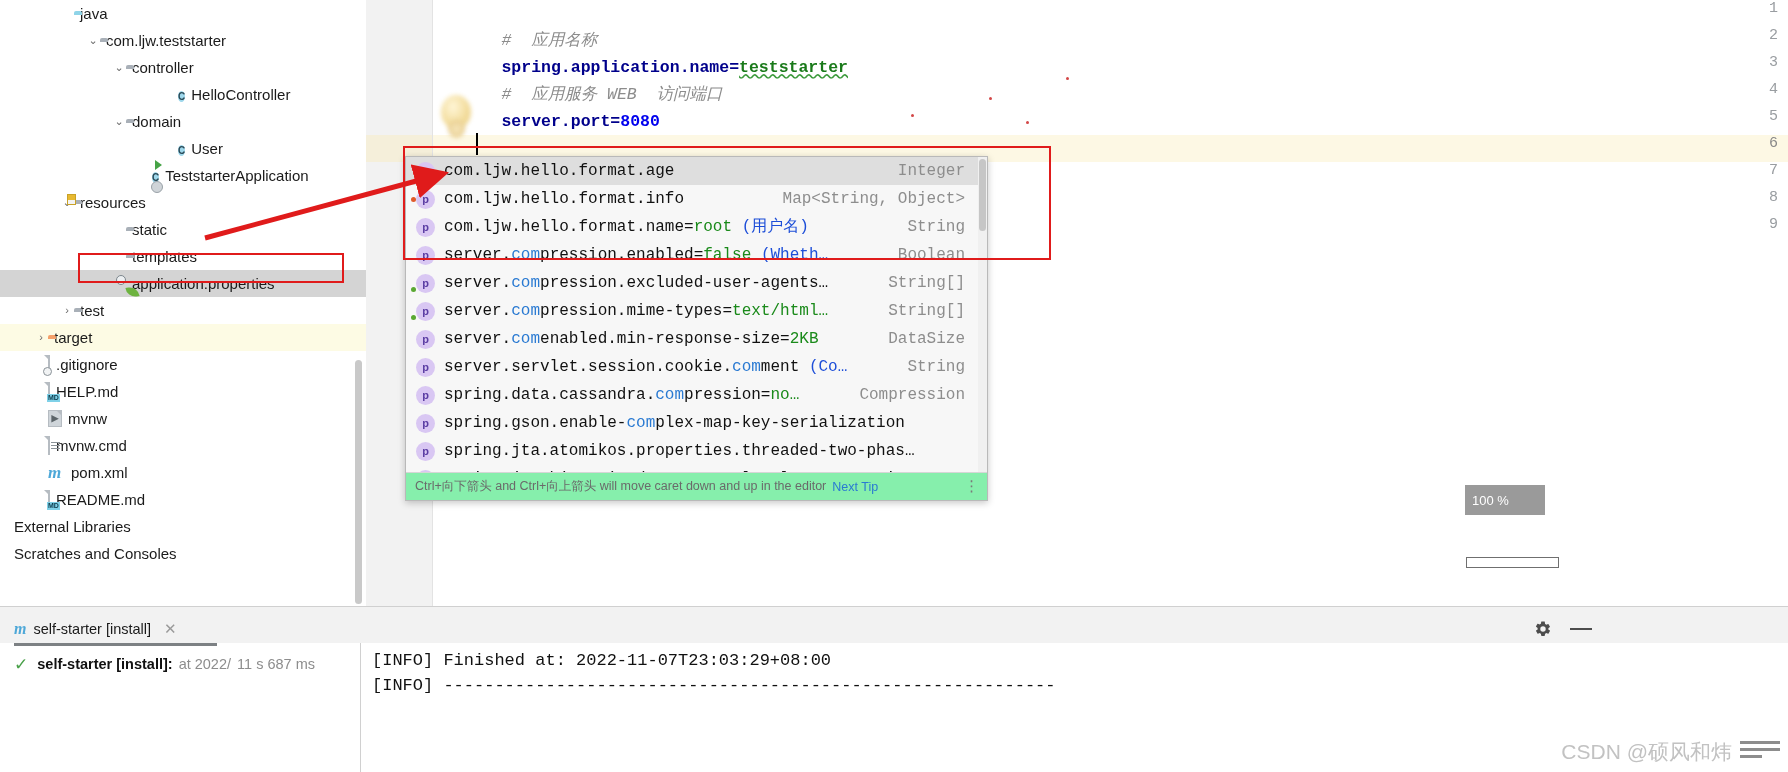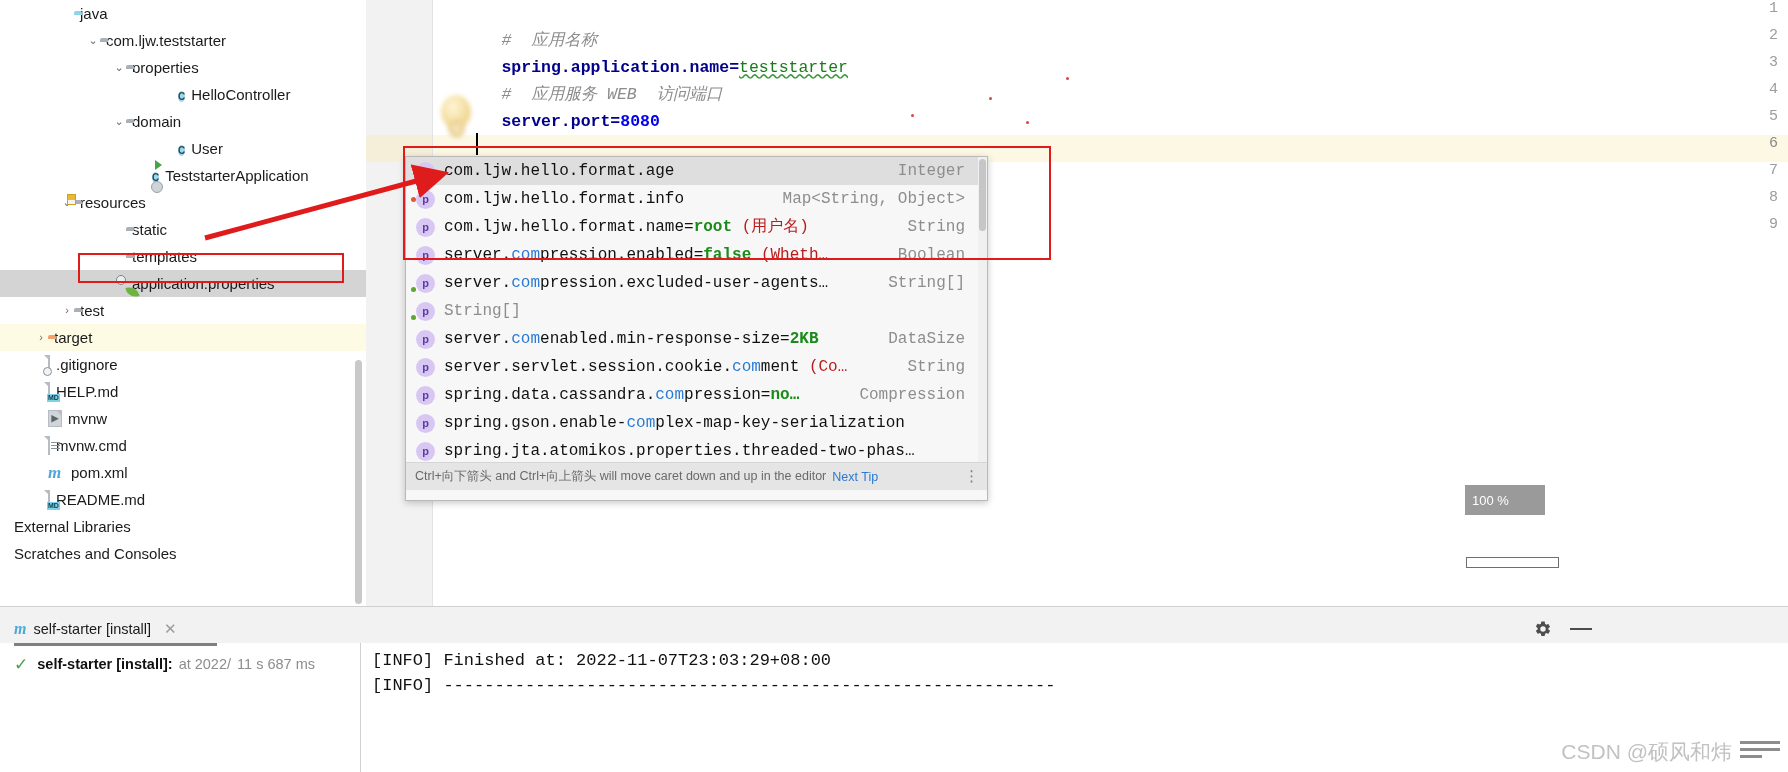--- a/index.html
+++ b/index.html
@@ -87,21 +87,21 @@
      font-family:"Liberation Mono", monospace; font-size:15px; color:#999da1; }
   .lineno.cur { color:#888; }
   #editor-divider { position:absolute; left:66px; top:0; width:1px; height:606px; background:#e3e3e3; }
 
   .codeline {
     position:absolute; left:76px; height:27px; line-height:27px; white-space:pre;
     font-family:"Liberation Mono", monospace; font-size:16.5px;
   }
   .cmt { color:#8c8c8c; font-style:italic; }
   .key { color:#00008b; font-weight:bold; }
-  .valstr { color:#1a7a1a; font-weight:normal; }
+  .valstr { color:#1a7a1a; font-weight:bold; }
   .valnum { color:#0000ee; font-weight:bold; }
   .squig { text-decoration: underline; text-decoration-style: wavy; text-decoration-color:#3c9a3c; }
 
   #curline-hl { position:absolute; left:0; top:135px; width:1422px; height:27px; background:#fdf8e4; }
   #curline-hl2 { position:absolute; left:0; top:135px; width:66px; height:27px; background:#f5efda; }
   #caret { position:absolute; left:110px; top:133px; width:2px; height:22px; background:#000; }
   #strike { position:absolute; left:76px; top:146px; width:34px; height:1.5px; background:#cc2b2b; }
 
   .dotmark { position:absolute; width:3px; height:3px; background:#d34646; border-radius:50%; }
 
@@ -125,29 +125,29 @@
     background:#d9c7f3; color:#5b3da3; font-size:11px; font-weight:bold;
     text-align:center; line-height:19px; margin-right:9px;
     font-family:"Liberation Sans",sans-serif; position:relative;
   }
   .pbadge .red { position:absolute; left:-5px; top:7px; width:5px;height:5px;border-radius:50%;background:#e05b2b;}
   .pbadge .grn { position:absolute; left:-5px; bottom:1px; width:5px;height:5px;border-radius:50%;background:#5aa832;}
   .actext { flex:1 1 auto; overflow:hidden; text-overflow:clip; }
   .actype { flex:0 0 auto; color:#8d8d8d; padding-right:22px; font-family:"Liberation Mono",monospace; font-size:16px;}
   .c-blue { color:#2a7ad2; }
   .c-dark { color:#111; }
-  .c-green{ color:#1a8a1a;font-weight:bold; }
-  .c-grey { color:#b91c1c; }
+  .c-green{ color:#1a8a1a; }
+  .c-grey { color:#1d4ed8; }
 
   #ac-scroll-track { position:absolute; right:0; top:0; width:9px; height:317px; background:#f0f0f0; }
   #ac-scroll-thumb { position:absolute; right:1px; top:2px; width:7px; height:72px; background:#c6c6c6; border-radius:4px; }
 
   #ac-footer {
-    position:absolute; left:0; bottom:10px; width:583px; height:28px;
-    background:#e5e5e5; border-top:1px solid #d6d6d6;
+    position:absolute; left:0; bottom:0; width:583px; height:28px;
+    background:#86efac; border-top:1px solid #d6d6d6;
     font-family:"Liberation Sans",sans-serif; font-size:12.5px; color:#6a6a6a;
     display:flex; align-items:center; padding-left:9px;
   }
   #ac-footer .nexttip { color:#2a7ad2; margin-left:6px; }
   #ac-kebab { position:absolute; right:10px; bottom:4px; color:#7a7a7a; font-size:15px; line-height:20px; letter-spacing:0; }
 
   
   #box-ac { position:absolute; left:403px; top:146px; width:648px; height:114px; border:2px solid #e01b1b; z-index:60; pointer-events:none;}
 
   
@@ -210,21 +210,21 @@
       <div class="trow">
         <span class="indent" style="width:86px"></span>
         <span class="arrow">⌄</span>
         <span class="ico"><span class="ic-folder pkg"></span></span>
         <span class="tlabel">com.ljw.teststarter</span>
       </div>
       <div class="trow">
         <span class="indent" style="width:112px"></span>
         <span class="arrow">⌄</span>
         <span class="ico"><span class="ic-folder pkg"></span></span>
-        <span class="tlabel">properties</span>
+        <span class="tlabel">controller</span>
       </div>
       <div class="trow">
         <span class="indent" style="width:164px"></span>
         <span class="arrow"></span>
         <span class="ico"><span class="ic-class">C</span></span>
         <span class="tlabel">HelloController</span>
       </div>
       <div class="trow">
         <span class="indent" style="width:112px"></span>
         <span class="arrow">⌄</span>
@@ -397,20 +397,21 @@
           <span class="actext"><span class="c-dark">server.</span><span class="c-blue">com</span><span class="c-dark">pression.enabled=</span><span class="c-green">false</span> <span class="c-grey">(Wheth…</span></span>
           <span class="actype">Boolean</span>
         </div>
         <div class="acrow">
           <span class="pbadge">p<span class="grn"></span></span>
           <span class="actext"><span class="c-dark">server.</span><span class="c-blue">com</span><span class="c-dark">pression.excluded-user-agents…</span></span>
           <span class="actype">String[]</span>
         </div>
         <div class="acrow">
           <span class="pbadge">p<span class="grn"></span></span>
+          <span class="actext"><span class="c-dark">server.</span><span class="c-blue">com</span><span class="c-dark">pression.mime-types=</span><span class="c-green">text/html…</span></span>
           <span class="actype">String[]</span>
         </div>
         <div class="acrow">
           <span class="pbadge">p</span>
           <span class="actext"><span class="c-dark">server.</span><span class="c-blue">com</span><span class="c-dark">enabled.min-response-size=</span><span class="c-green">2KB</span></span>
           <span class="actype">DataSize</span>
         </div>
         <div class="acrow">
           <span class="pbadge">p</span>
           <span class="actext"><span class="c-dark">server.servlet.session.cookie.</span><span class="c-blue">com</span><span class="c-dark">ment</span> <span class="c-grey">(Co…</span></span>

